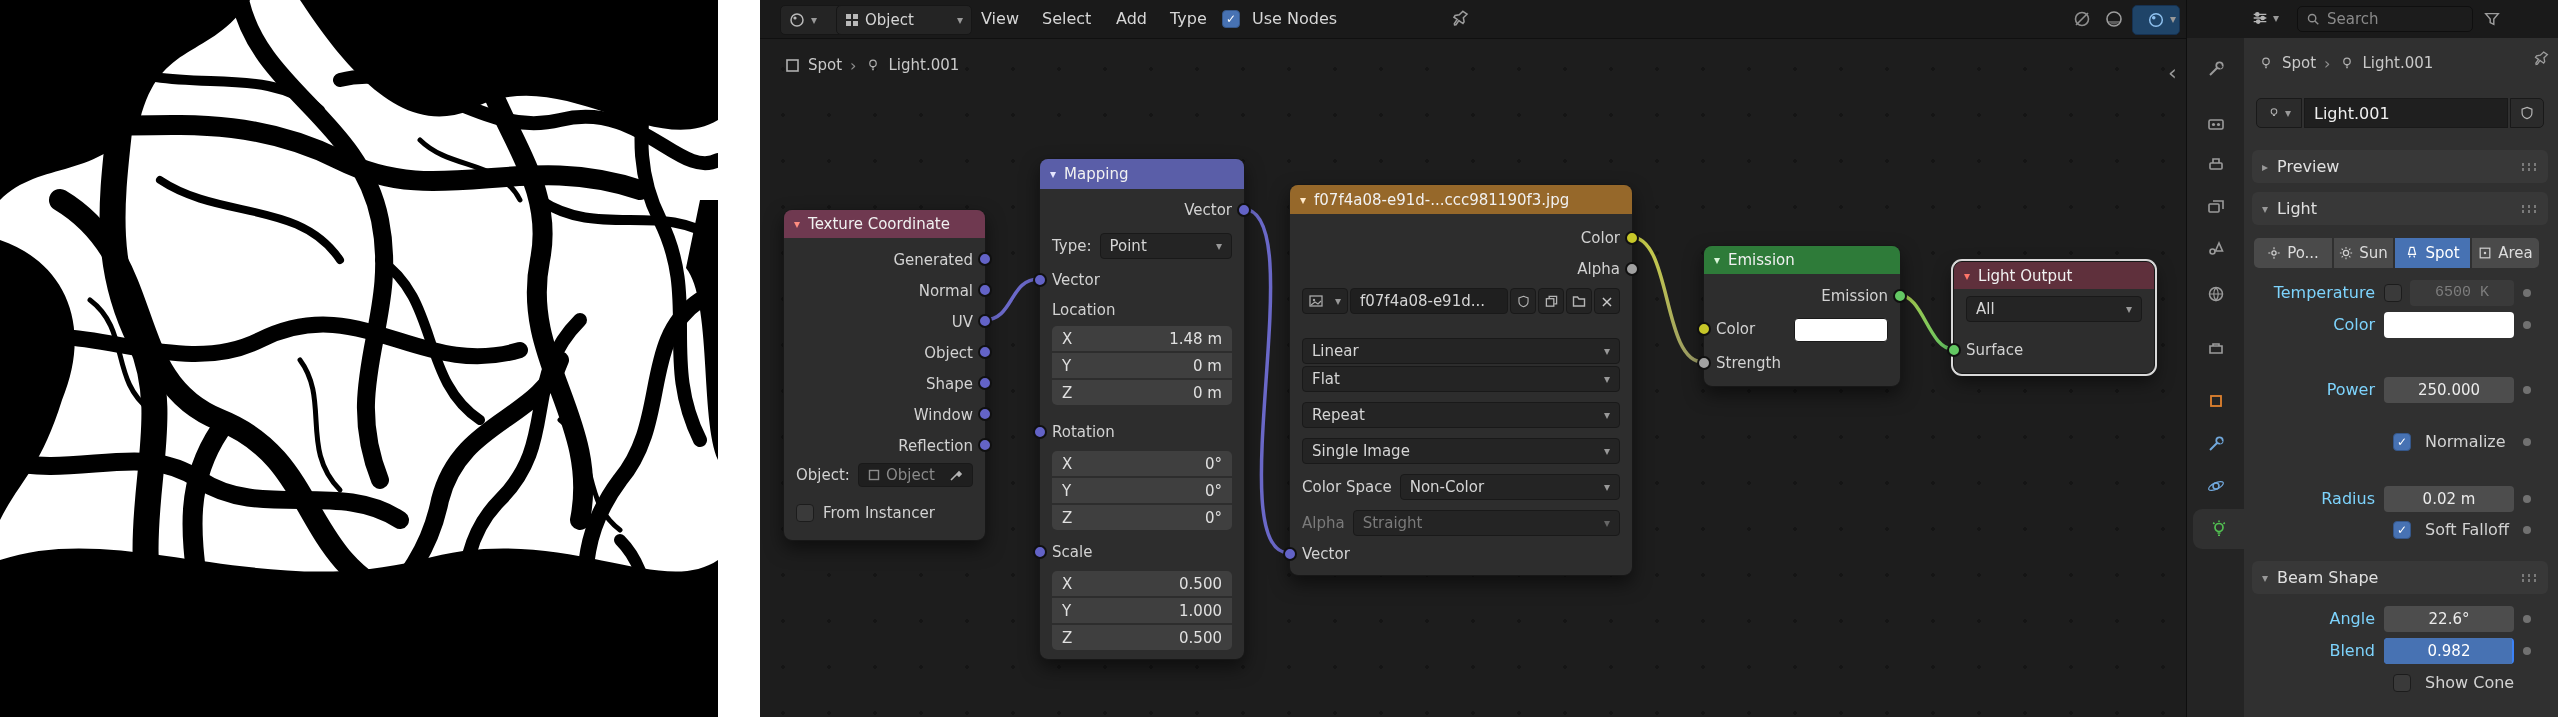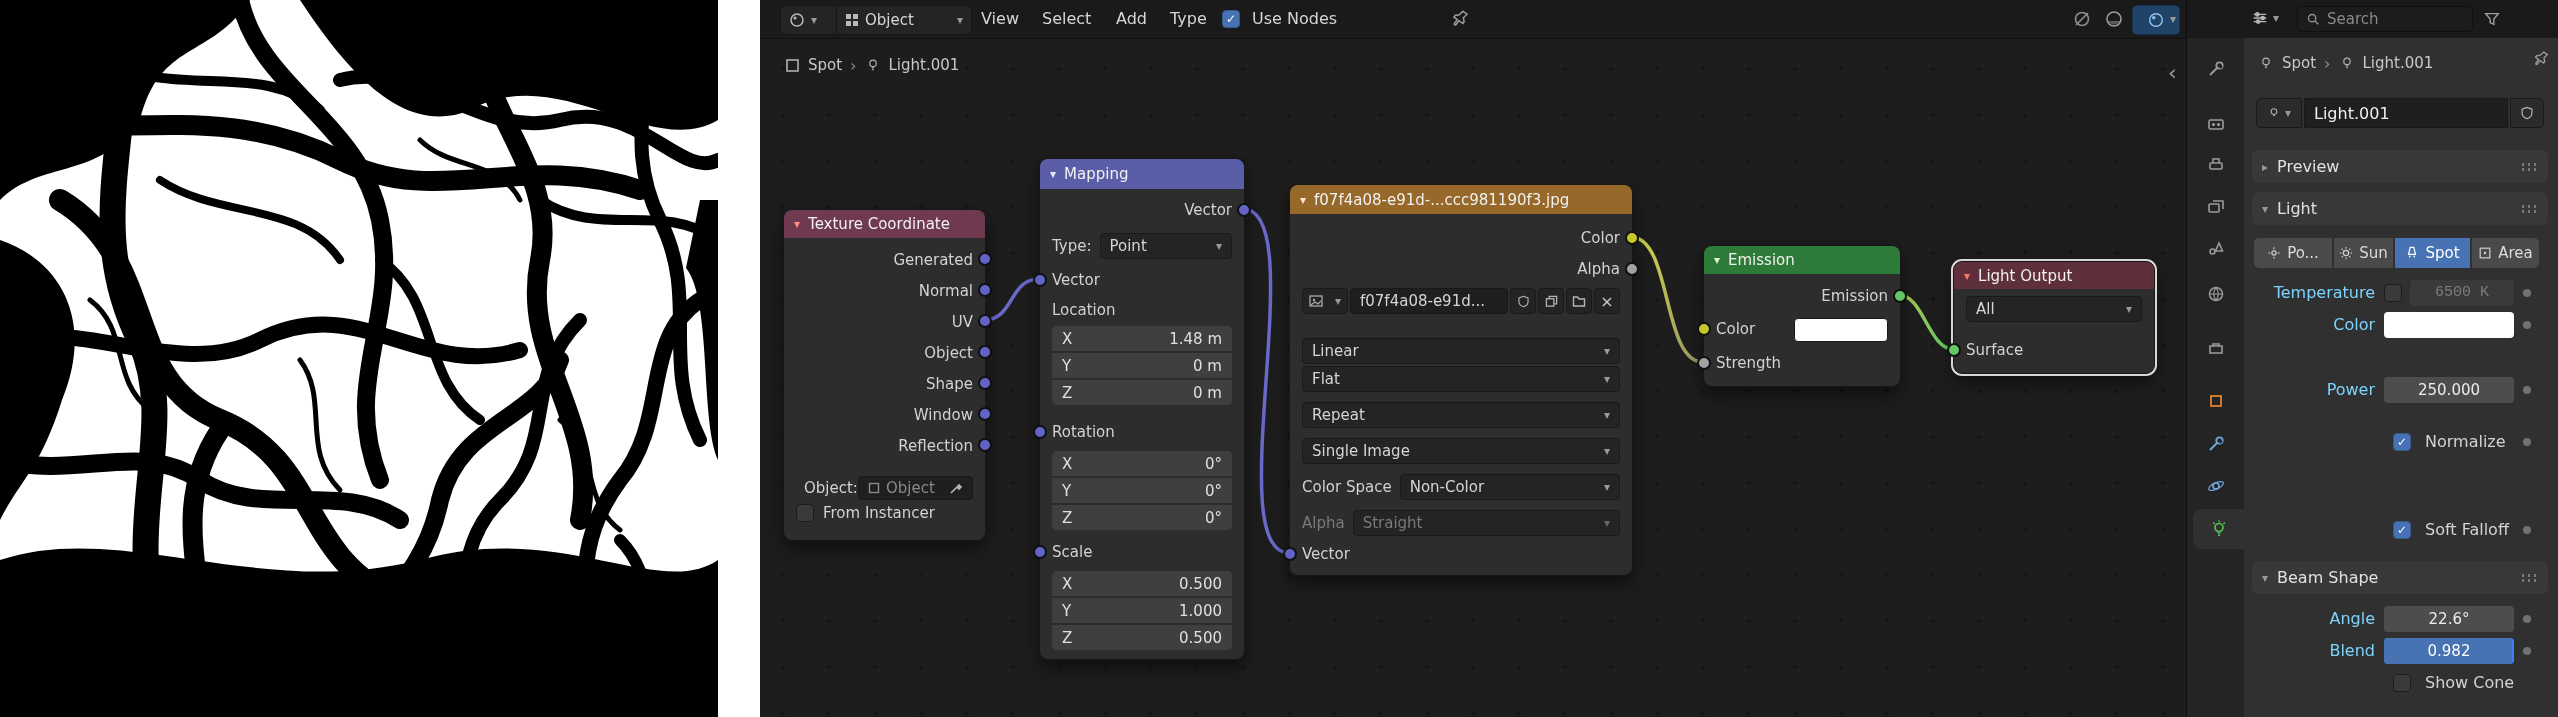--- a/index.html
+++ b/index.html
@@ -249,21 +249,21 @@
       <div class="nrow out" style="top:220px;height:31px;">
           <span>Reflection</span>
         </div>
       <span class="sock sv" style="right:-7px;top:42px;"></span>
       <span class="sock sv" style="right:-7px;top:73px;"></span>
       <span class="sock sv" style="right:-7px;top:104px;"></span>
       <span class="sock sv" style="right:-7px;top:135px;"></span>
       <span class="sock sv" style="right:-7px;top:166px;"></span>
       <span class="sock sv" style="right:-7px;top:197px;"></span>
       <span class="sock sv" style="right:-7px;top:228px;"></span>
-      <div class="nrow" style="top:264px;height:28px;gap:0;margin-left:8px;">
+      <div class="nrow" style="top:251px;height:28px;gap:8px;">
         <span>Object:</span>
         <span class="ndd" style="flex:1;height:24px;background:#1f1f1f;gap:6px;">
           <svg width="12" height="12" viewBox="0 0 12 12">
               <rect x="1.5" y="1.5" width="9" height="9" fill="none" stroke="#8b8b8b" stroke-width="1.4"></rect>
             </svg>
           <span style="color:#8a8a8a;">Object</span>
           <span style="margin-left:auto;">
             <svg width="14" height="14" viewBox="0 0 14 14">
                 <path d="M2 12 L8 6 M8 6 l2-2 2 2 -2 2 Z" stroke="#b5b5b5" stroke-width="1.6" fill="#b5b5b5"></path>
               </svg>
@@ -665,20 +665,25 @@
 
 
       <div class="prow" style="top:391px;">
         <span class="cb on sm abs" style="left:149px;top:4px;">
             <span>✓</span>
           </span>
         <span class="cblabel">Normalize</span>
         <div class="pdot"></div>
       </div>
 
+      <div class="prow" style="top:448px;">
+        <div class="plabel">Radius</div>
+        <div class="pfield">0.02 m</div>
+        <div class="pdot"></div>
+      </div>
 
       <div class="prow" style="top:479px;">
         <span class="cb on sm abs" style="left:149px;top:4px;">
             <span>✓</span>
           </span>
         <span class="cblabel">Soft Falloff</span>
         <div class="pdot"></div>
       </div>
 
       <div class="phead" style="top:523px;">

